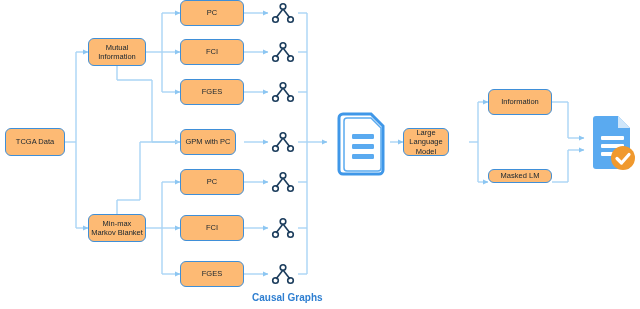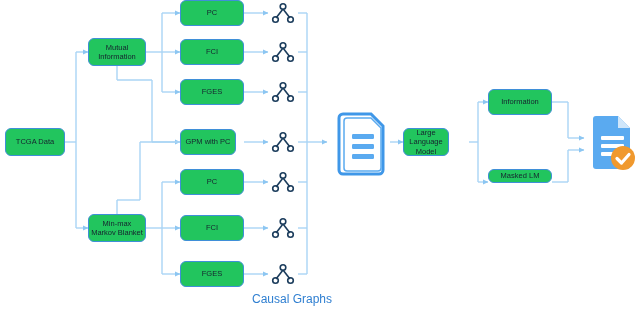--- a/index.html
+++ b/index.html
@@ -11,43 +11,43 @@
     position: relative;
     width: 640px;
     height: 309px;
     background: #ffffff;
     font-family: "Liberation Sans", sans-serif;
     overflow: hidden;
   }
   .node {
     position: absolute;
     box-sizing: border-box;
-    background: #22c55e;
+    background: #fdba74;
     border: 1px solid #3f8fd8;
     border-radius: 6px;
     color: #16232e;
     font-size: 7.5px;
     line-height: 1.25;
     display: flex;
     align-items: center;
     justify-content: center;
     text-align: center;
     padding: 1px 2px;
   }
   .svg-layer {
     position: absolute;
     left: 0;
     top: 0;
     width: 640px;
     height: 309px;
   }
   .caption {
     position: absolute;
-    font-size: 12px;
-    font-weight: normal;
+    font-size: 10px;
+    font-weight: bold;
     color: #2f7fd1;
     white-space: nowrap;
   }
   .graph-icon {
     position: absolute;
     width: 30px;
     height: 30px;
   }
   .doc-icon {
     position: absolute;

